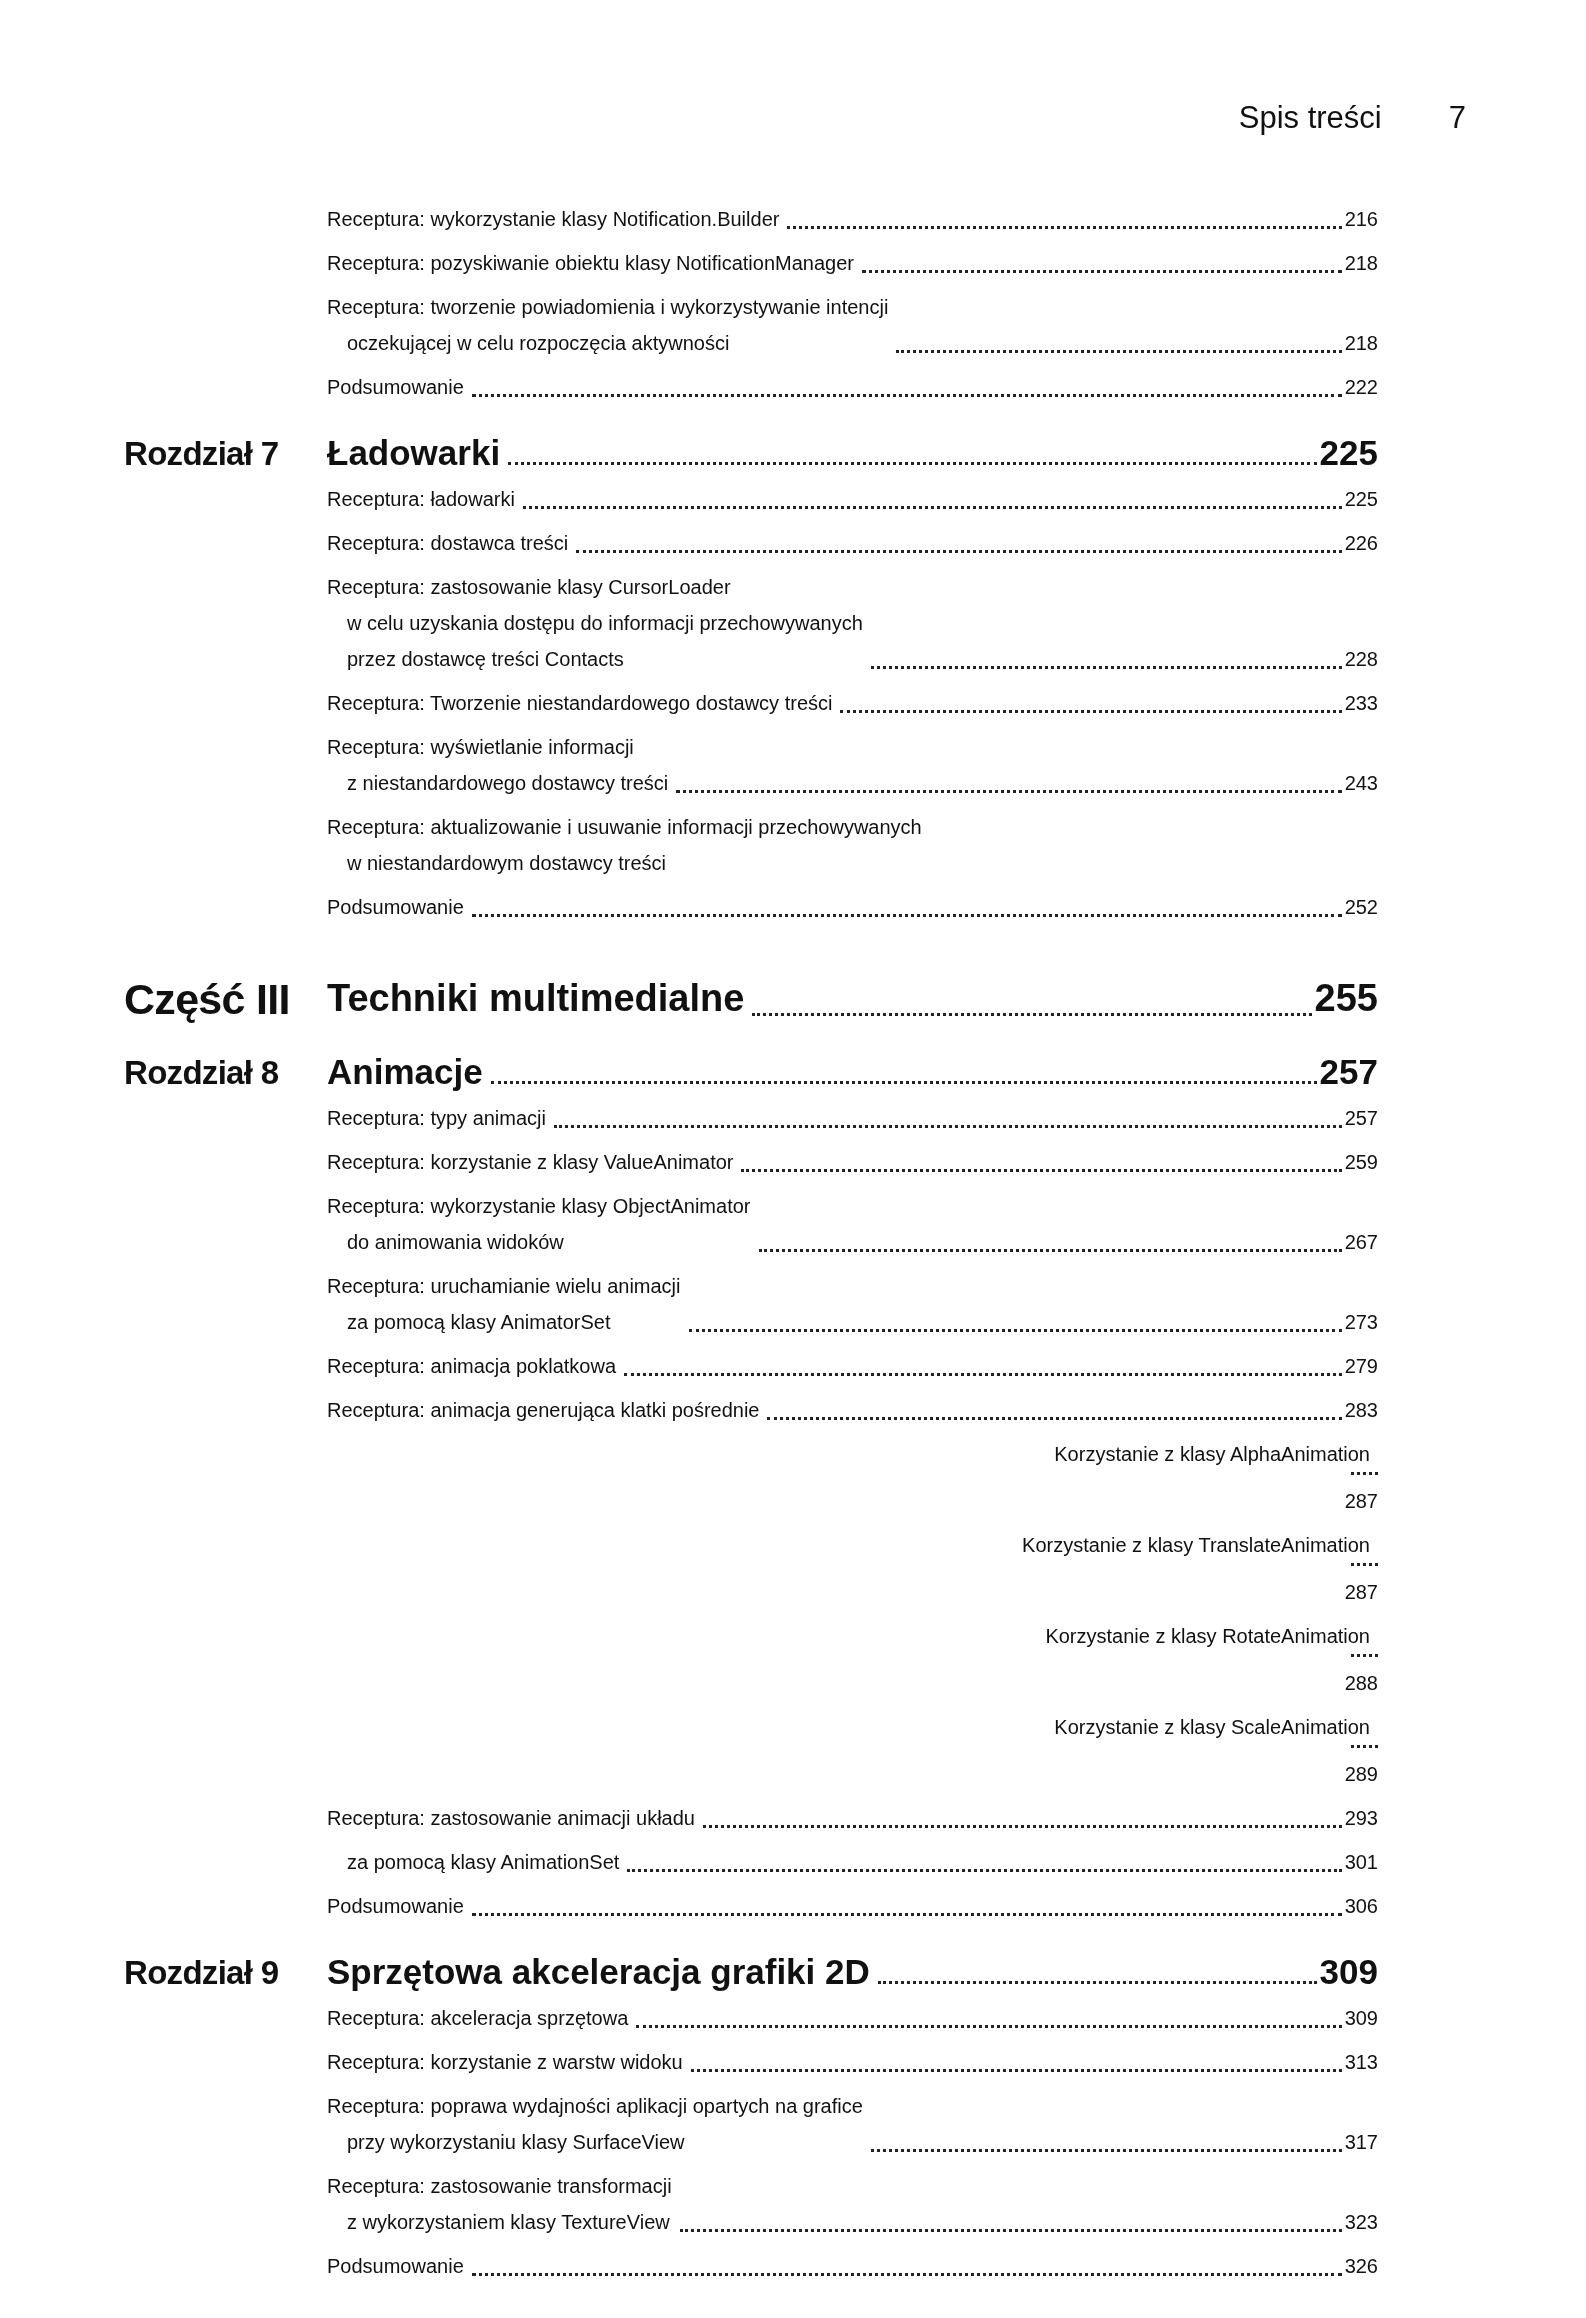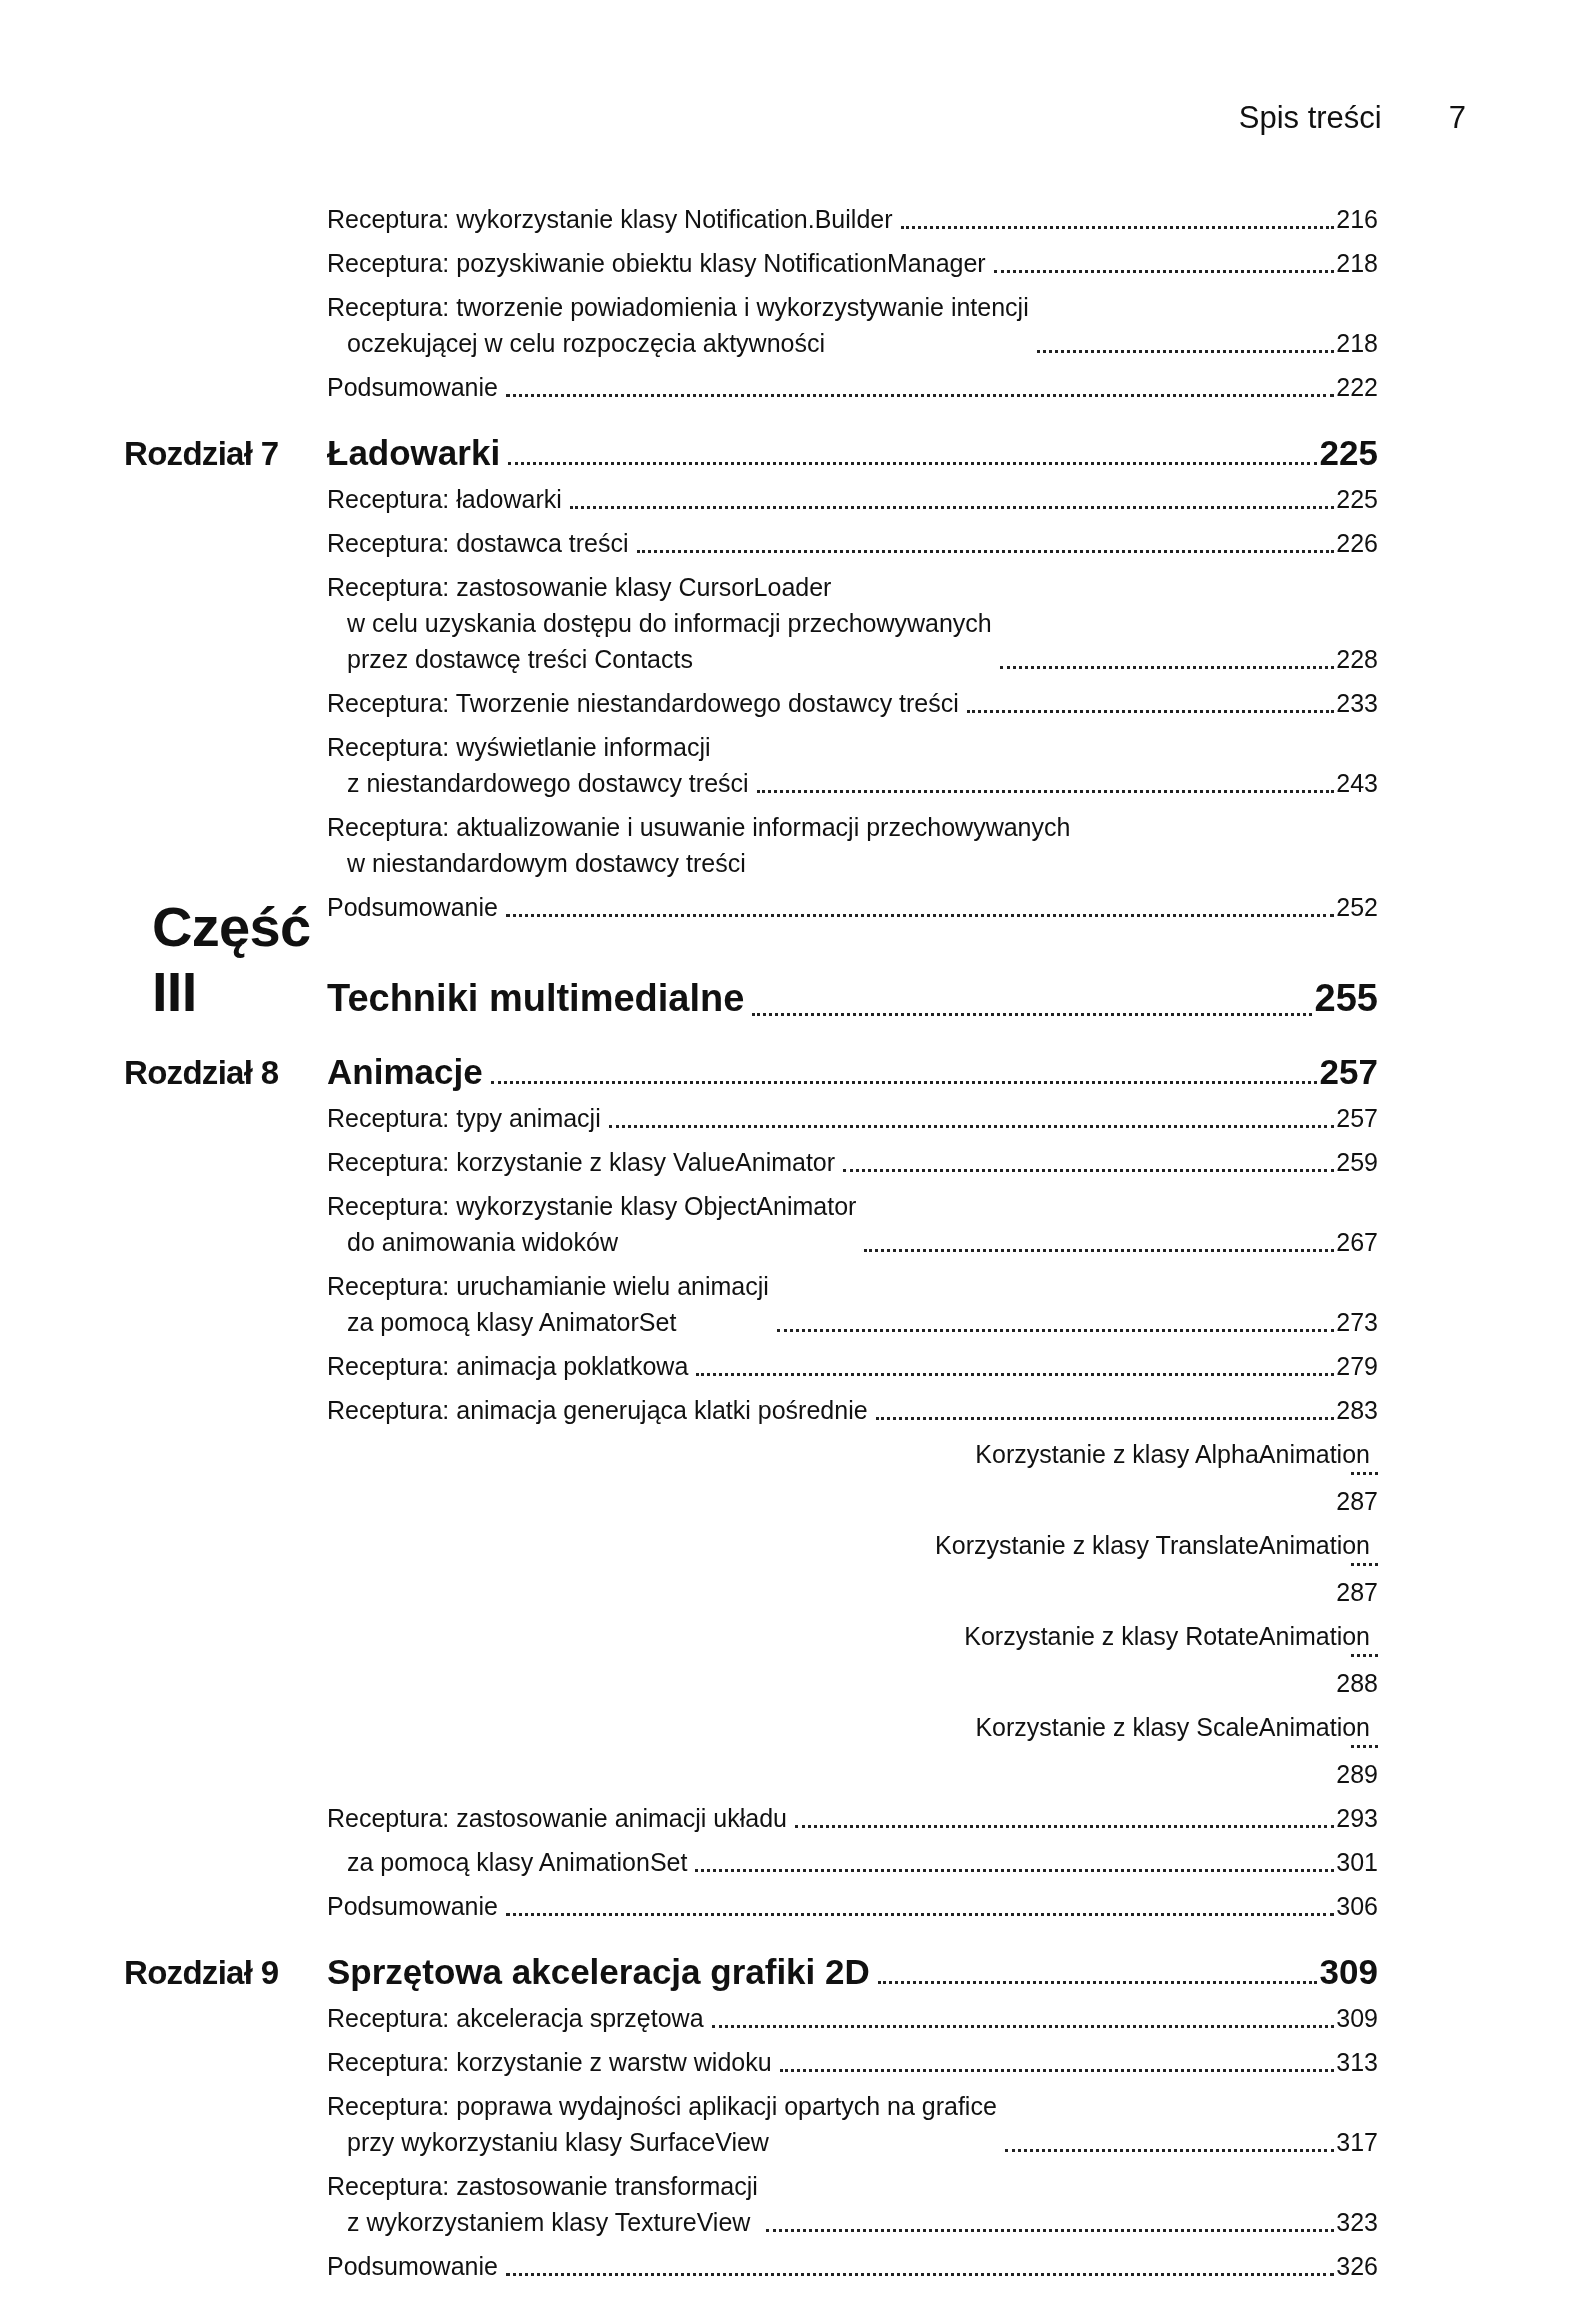--- a/index.html
+++ b/index.html
@@ -10,31 +10,31 @@
   .running-head {
     position: absolute; top: 100px; right: 120px;
     font-size: 31px; display: flex; gap: 67px; align-items: baseline;
   }
   .toc { position: absolute; left: 120px; top: 201px; width: 1258px; }
   .row { position: relative; display: flex; align-items: flex-end; }
   .label {
     position: absolute; left: 4px; width: 207px; font-weight: bold;
     font-size: 33px; letter-spacing: -0.7px;
   }
-  .entry { margin-left: 207px; width: 1051px; display: flex; align-items: flex-end; font-size: 25px; line-height: 36px; }
+  .entry { margin-left: 207px; width: 1051px; display: flex; align-items: flex-end; font-size: 20px; line-height: 36px; }
   .entry.sub { padding-left: 50px; width: 1001px; flex-direction: column; }
   .entry .title { white-space: pre-line; flex: 0 1 auto; padding-right: 8px; }
   .entry .title .cont { display: block; padding-left: 20px; }
   .entry .dots {
     flex: 1 1 auto; border-bottom: 3.3px dotted #222; margin-bottom: 8px; min-width: 27px;
   }
   .entry .page { padding-left: 2.7px; }
   .entry.chapter { font-weight: bold; font-size: 35px; line-height: 41px; }
   .entry.part { font-weight: bold; font-size: 38px; line-height: 52px; }
-  .label.part { font-size: 56px; margin-left: 28px; }
+  .label.part { font-size: 43px; }
   .gap-s { height: 8px; }
   .gap-m { height: 27px; }
   .gap-l { height: 47px; }
 </style>
 </head>
 <body>
 
 <div class="running-head">
   <span>Spis treści</span>
   <span>7</span>

